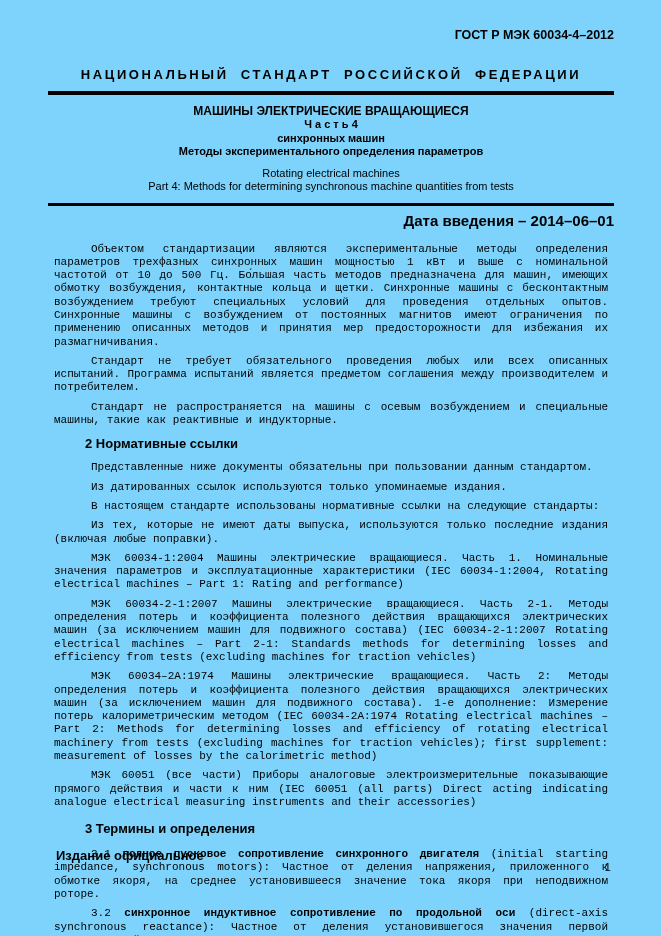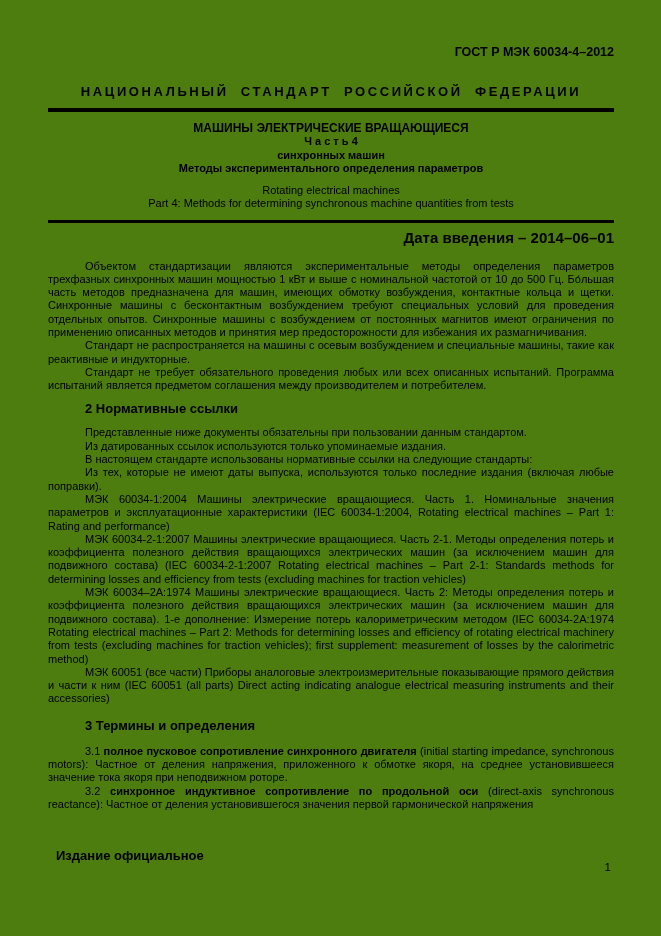--- a/index.html
+++ b/index.html
@@ -1,23 +1,23 @@
 <!DOCTYPE html>
 <html><head>
 <meta charset="utf-8">
 <style>
   html,body{margin:0;padding:0;background:#fff;}
   .page{
     position:relative;
     width:661px;height:936px;
-    background:#4d7c0f;
+    background:#7dd3fc;
     color:#000;
     font-family:"Liberation Sans",sans-serif;
     box-sizing:border-box;
-    padding:45px 47px 0 48px;
+    padding:28px 47px 0 48px;
     overflow:hidden;
   }
   .doc-number{
     font-size:12.5px;font-weight:700;text-align:right;line-height:15px;
   }
   .nat-header{
     margin-top:24px;font-size:13px;font-weight:700;text-align:center;
     letter-spacing:2.6px;word-spacing:6px;line-height:16px;white-space:nowrap;
   }
   .rule-thick{margin-top:8px;height:4px;background:#000;}
@@ -28,22 +28,22 @@
   .title-en{margin-top:8px;text-align:center;font-size:11px;line-height:13px;}
   .date-line{margin-top:8px;text-align:right;font-weight:700;font-size:15px;line-height:14px;}
   .sec-heading{font-size:13px;font-weight:700;line-height:15px;padding-left:37px;}
   .sec1 .sec-heading{margin-top:6px;}
   .sec2 .sec-heading{margin-top:9px;}
   .sec3 .sec-heading{margin-top:12px;}
   .sec1 .sec-body{margin-top:15px;}
   .sec2 .sec-body{margin-top:10px;}
   .sec3 .sec-body{margin-top:12px;}
   .para{
-    margin:0;font-size:11px;line-height:13.3px;
-    text-align:justify;text-indent:37px;hyphens:manual;
+    margin:6px;font-size:11px;line-height:13.3px;
+    text-align:justify;text-indent:37px;hyphens:manual;font-family:Liberation Mono, monospace;
   }
   .b{font-weight:700;}
   .footer-edition{position:absolute;left:56px;top:849px;font-size:13px;font-weight:700;line-height:13px;}
   .page-number{position:absolute;right:50px;top:861px;font-size:11.5px;line-height:13px;}
 </style>
 </head>
 <body>
 
 <div class="page">
 
@@ -65,22 +65,22 @@
     <div>Part 4: Methods for determining synchronous machine quantities from tests</div>
   </div>
 
   <div class="rule-thin"></div>
 
   <div class="date-line">Дата введения – 2014–06–01</div>
 
   <div class="sec1">
     <div class="sec-body">
         <p class="para"><span>Объектом стандартизации являются экспериментальные методы определения параметров трехфазных синхронных машин мощностью 1 кВт и выше с номинальной частотой от 10 до 500 Гц. Бо́льшая часть методов предназначена для машин, имеющих обмотку возбуждения, контактные кольца и щетки. Синхронные машины с бесконтактным возбуждением требуют специальных условий для проведения отдельных опытов. Синхронные машины с возбуждением от постоянных магнитов имеют ограничения по применению описанных методов и принятия мер предосторожности для избежания их размагничивания.</span></p>
+        <p class="para"><span>Стандарт не требует обязательного проведения любых или всех описанных испытаний. Программа испытаний является предметом соглашения между производителем и потребителем.</span></p>
         <p class="para"><span>Стандарт не распространяется на машины с осевым возбуждением и специальные машины, такие как реактивные и индукторные.</span></p>
-        <p class="para"><span>Стандарт не требует обязательного проведения любых или всех описанных испытаний. Программа испытаний является предметом соглашения между производителем и потребителем.</span></p>
       </div>
   </div>
 
   <div class="sec2">
     <div class="sec-heading">2 Нормативные ссылки</div>
     <div class="sec-body">
         <p class="para"><span>Представленные ниже документы обязательны при пользовании данным стандартом.</span></p>
         <p class="para"><span>Из датированных ссылок используются только упоминаемые издания.</span></p>
         <p class="para"><span>В настоящем стандарте использованы нормативные ссылки на следующие стандарты:</span></p>
         <p class="para"><span>Из тех, которые не имеют даты выпуска, используются только последние издания (включая любые поправки).</span></p>

